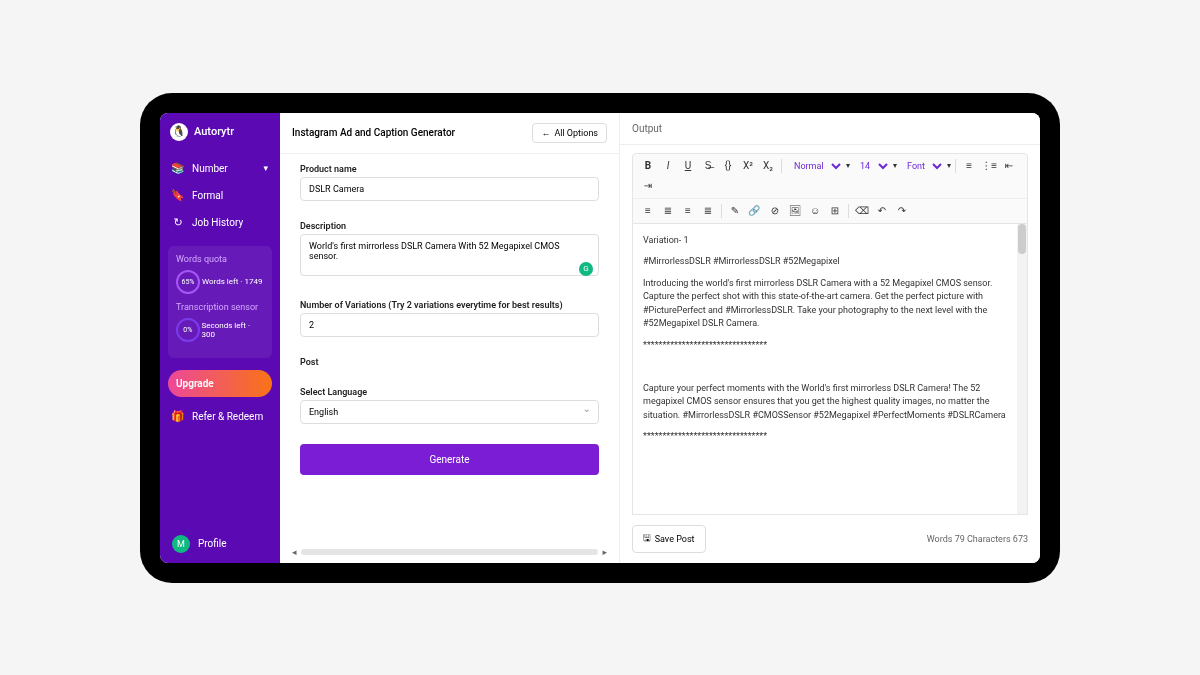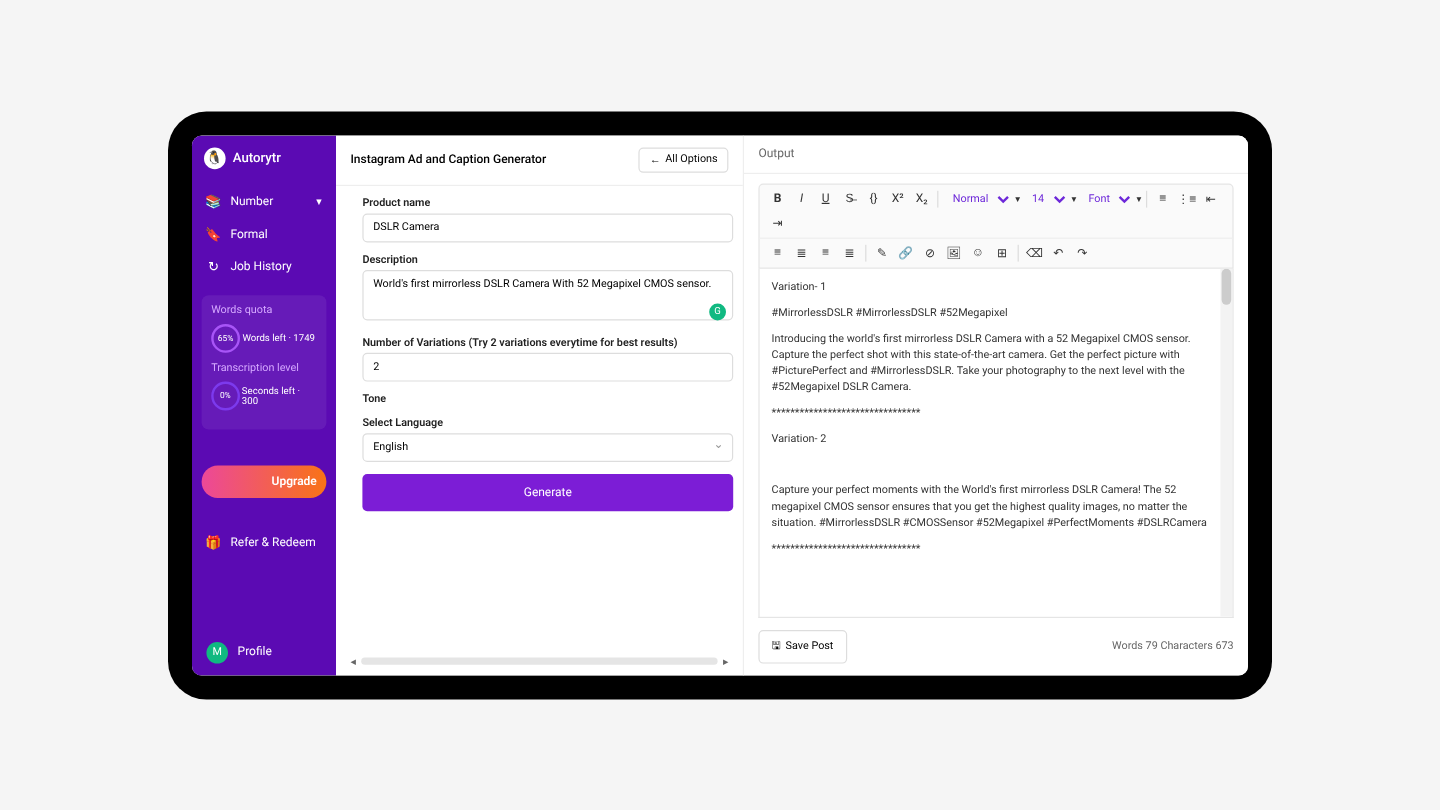--- a/index.html
+++ b/index.html
@@ -15,30 +15,30 @@
 .nav { padding: 4px 0; }
 .nav-item { display: flex; align-items: center; gap: 8px; padding: 7px 12px; cursor: pointer; position: relative; }
 .nav-item .ico { width: 12px; display: inline-flex; align-items: center; justify-content: center; font-size: 11px; }
 .nav-item .chev { margin-left: auto; font-size: 9px; }
 .quota-box { margin: 6px 8px; padding: 8px; background: rgba(255,255,255,.07); border-radius: 6px; }
 .quota-title { color: #d5a8ff; font-size: 9px; margin-bottom: 6px; }
 .quota-row { display: flex; align-items: center; gap: 2px; margin-bottom: 8px; }
 .ring { width: 24px; height: 24px; border-radius: 50%; border: 2px solid #a855f7; display: flex; align-items: center; justify-content: center; font-size: 7px; }
 .ring.zero { border-color: #7c3aed; }
 .quota-text { font-size: 8px; }
-.upgrade-btn { margin: 24px 8px; padding: 8px; text-align: right; border-radius: 16px; background: linear-gradient(90deg,#ec4899,#f97316); font-size: 10px; font-weight: 600; cursor: pointer; }
+.upgrade-btn { margin: 6px 8px; padding: 8px; text-align: left; border-radius: 16px; background: linear-gradient(90deg,#ec4899,#f97316); font-size: 10px; font-weight: 600; cursor: pointer; }
 .profile-row { display: flex; align-items: center; gap: 8px; padding: 10px 12px; margin-top: auto; cursor: pointer; }
 .avatar { width: 18px; height: 18px; border-radius: 50%; background: #10b981; display: flex; align-items: center; justify-content: center; font-size: 9px; }
 
 
 .form-panel { width: 340px; background: #fff; border-right: 1px solid #eee; display: flex; flex-direction: column; }
 .form-header { display: flex; align-items: center; justify-content: space-between; padding: 10px 12px; border-bottom: 1px solid #eee; text-align: center; }
 .form-title { font-size: 10px; font-weight: 500; }
 .all-opts { border: 1px solid #ddd; border-radius: 4px; padding: 4px 8px; font-size: 9px; cursor: pointer; display: flex; align-items: center; gap: 4px; }
-.form-body { padding: 10px 8px; display: flex; flex-direction: column; gap: 10px; overflow-y: auto; margin-left: 14px; }
+.form-body { padding: 10px 20px; display: flex; flex-direction: column; gap: 20px; overflow-y: auto; }
 .field-label { font-size: 9px; font-weight: 600; color: #222; }
 .input, .textarea, .select { width: 100%; border: 1px solid #ddd; border-radius: 4px; padding: 6px 8px; font-size: 9px; margin-top: 3px; background: #fff; }
 .textarea { min-height: 42px; position: relative; resize: none; font-family: inherit; }
 .textarea-wrap { position: relative; }
 .grammarly-badge { position: absolute; right: 6px; bottom: 4px; width: 14px; height: 14px; border-radius: 50%; background: #10b981; color: #fff; font-size: 8px; display: flex; align-items: center; justify-content: center; }
 .select { appearance: none; cursor: pointer; }
 .select-wrap { position: relative; }
 .select-wrap::after { content: "⌄"; position: absolute; right: 8px; top: 6px; font-size: 10px; color: #999; pointer-events: none; }
 .generate-btn { background: #7c1dd6; color: #fff; border: none; border-radius: 4px; padding: 10px; font-size: 10px; cursor: pointer; }
 .hscroll { margin-top: auto; padding: 6px 12px; display: flex; align-items: center; gap: 4px; }
@@ -90,21 +90,21 @@
         <span>Job History</span>
       </div>
     </div>
 
     <div class="quota-box">
       <div class="quota-title">Words quota</div>
       <div class="quota-row">
         <div class="ring">65%</div>
         <div class="quota-text">Words left · 1749</div>
       </div>
-      <div class="quota-title">Transcription level</div>
+      <div class="quota-title">Transcription sensor</div>
       <div class="quota-row">
         <div class="ring zero">0%</div>
         <div class="quota-text">Seconds left · 300</div>
       </div>
     </div>
 
     <div class="upgrade-btn">Upgrade</div>
 
     <div class="nav-item">
       <span class="ico">🎁</span>
@@ -135,21 +135,21 @@
         <div class="textarea-wrap">
           <textarea class="textarea" style="">World's first mirrorless DSLR Camera With 52 Megapixel CMOS sensor.</textarea>
           <div class="grammarly-badge">G</div>
         </div>
       </div>
       <div>
         <div class="field-label">Number of Variations (Try 2 variations everytime for best results)</div>
         <input class="input" value="2" style="">
       </div>
       <div>
-        <div class="field-label">Tone</div>
+        <div class="field-label">Post</div>
       </div>
       <div>
         <div class="field-label">Select Language</div>
         <div class="select-wrap">
           <select class="select">
             <option>English</option>
           </select>
         </div>
       </div>
       <button class="generate-btn">Generate</button>
@@ -210,21 +210,20 @@
         <span class="tb-btn">↷</span>
       </div>
     </div>
 
     <div class="editor-wrap">
       <div class="editor">
         <p>Variation- 1</p>
         <p>#MirrorlessDSLR #MirrorlessDSLR #52Megapixel</p>
         <p>Introducing the world's first mirrorless DSLR Camera with a 52 Megapixel CMOS sensor. Capture the perfect shot with this state-of-the-art camera. Get the perfect picture with #PicturePerfect and #MirrorlessDSLR. Take your photography to the next level with the #52Megapixel DSLR Camera.</p>
         <p>********************************</p>
-        <p>Variation- 2</p>
         <p>&nbsp;</p>
         <p>Capture your perfect moments with the World's first mirrorless DSLR Camera! The 52 megapixel CMOS sensor ensures that you get the highest quality images, no matter the situation. #MirrorlessDSLR #CMOSSensor #52Megapixel #PerfectMoments #DSLRCamera</p>
         <p>********************************</p>
       </div>
       <div class="vscroll">
         <div class="vscroll-thumb"></div>
       </div>
     </div>
 
     <div class="output-footer">

